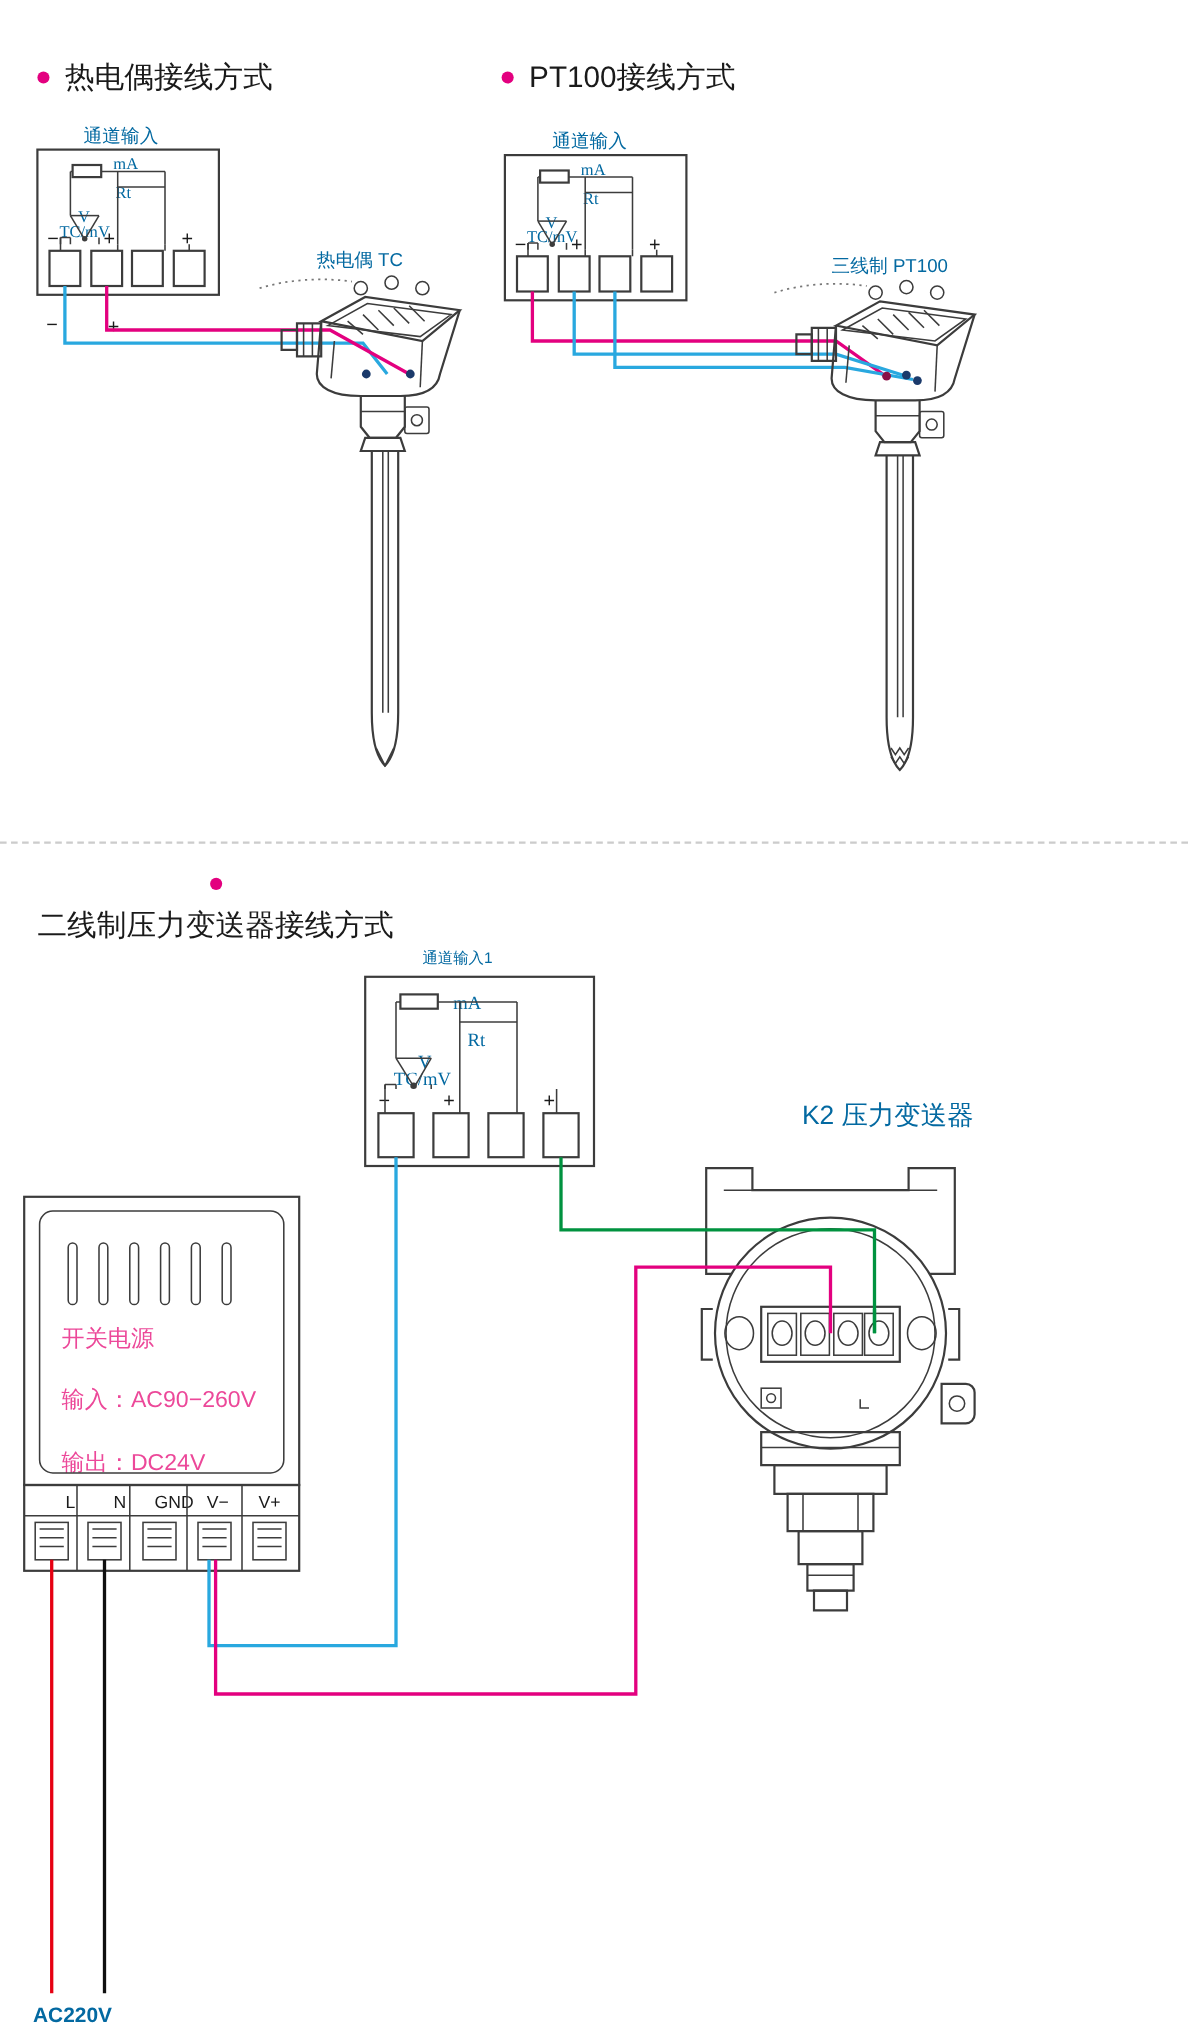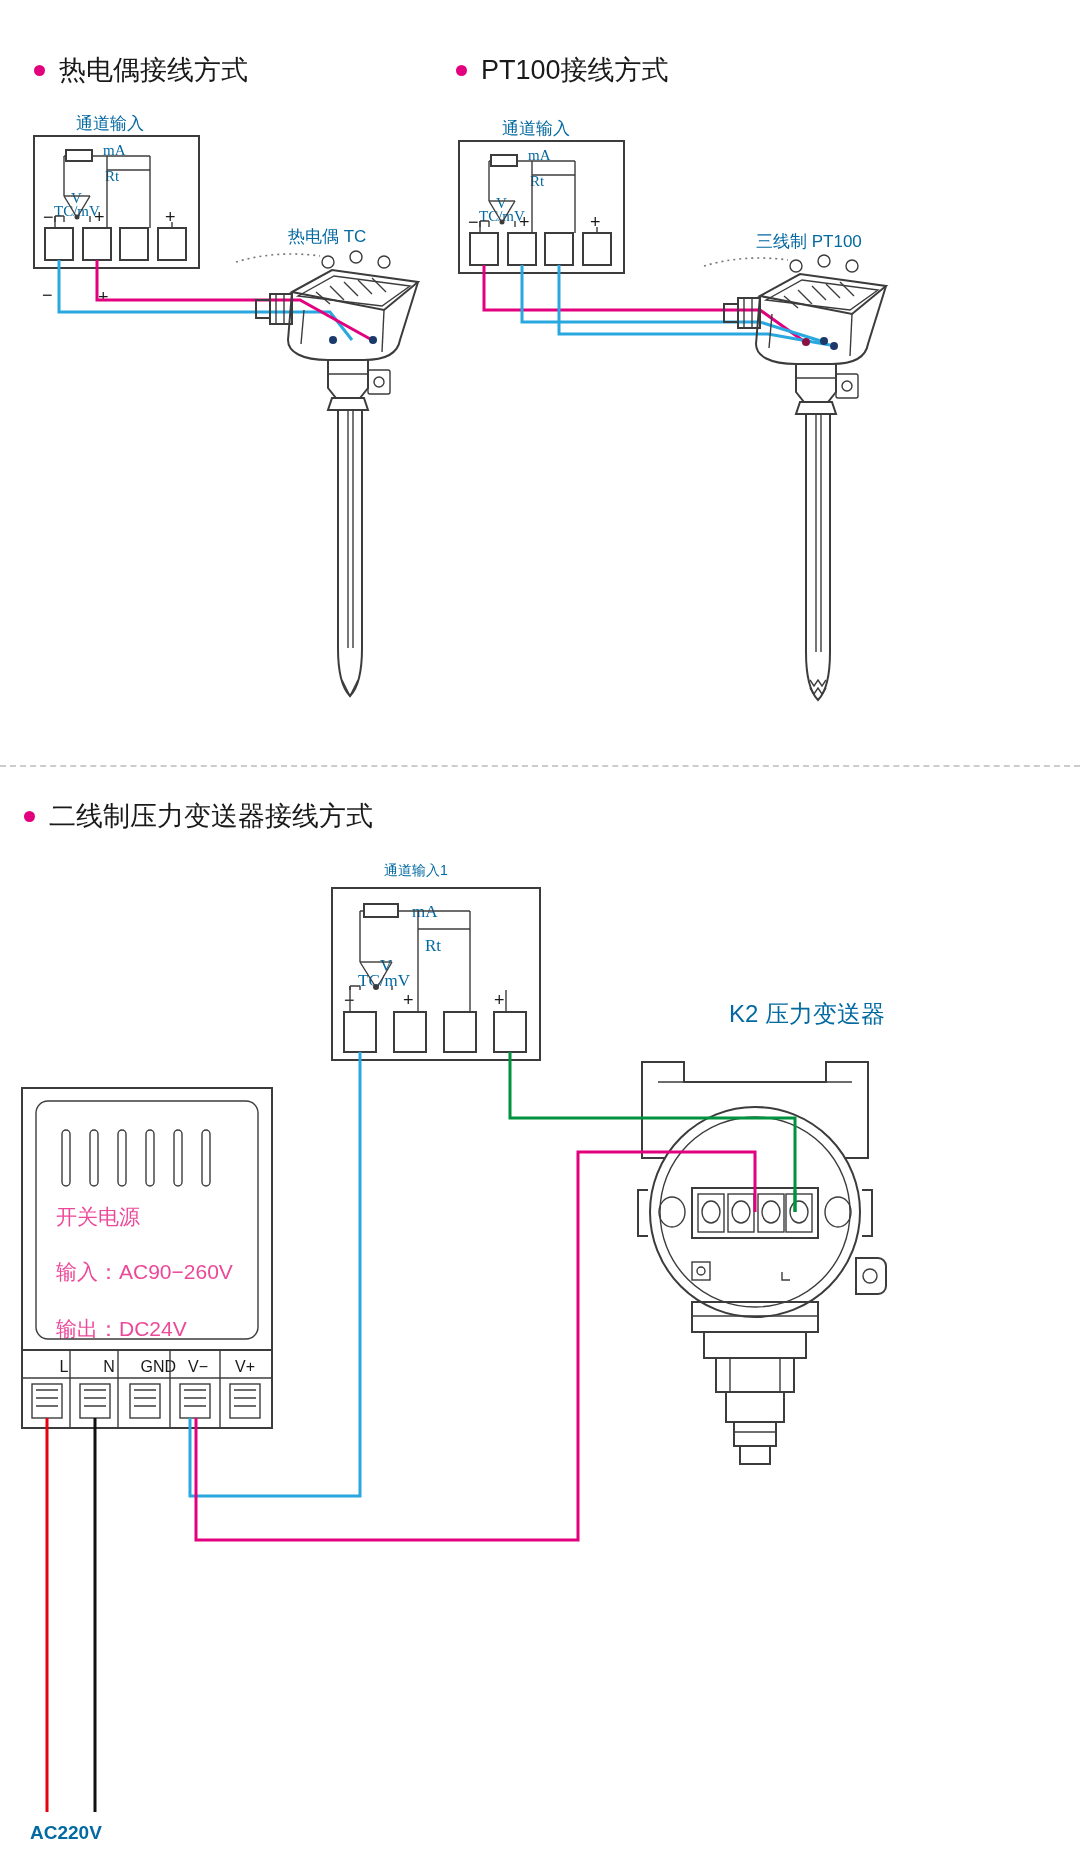--- a/index.html
+++ b/index.html
@@ -89,21 +89,21 @@
   <span>热电偶接线方式</span>
 </div>
 
 <div class="section-title" style="left:456px; top:52px;">
   <span class="bullet"></span>
   <span>PT100接线方式</span>
 </div>
 
 <div class="divider" style="top:765px;"></div>
 
-<div class="section-title" style="left:24px; top:798px;">
+<div class="section-title" style="left:34px; top:798px;flex-direction:column;">
   <span class="bullet"></span>
   <span>二线制压力变送器接线方式</span>
 </div>
 
 <div class="lbl" style="left:76px; top:112px;">通道输入</div>
 <div class="lbl serif small" style="left:103px; top:142px;">mA</div>
 <div class="lbl serif small" style="left:105px; top:168px;">Rt</div>
 <div class="lbl serif small" style="left:71px; top:190px;">V</div>
 <div class="lbl serif small" style="left:54px; top:203px;">TC/mV</div>
 <div class="sign" style="left:43px; top:207px;">−</div>

